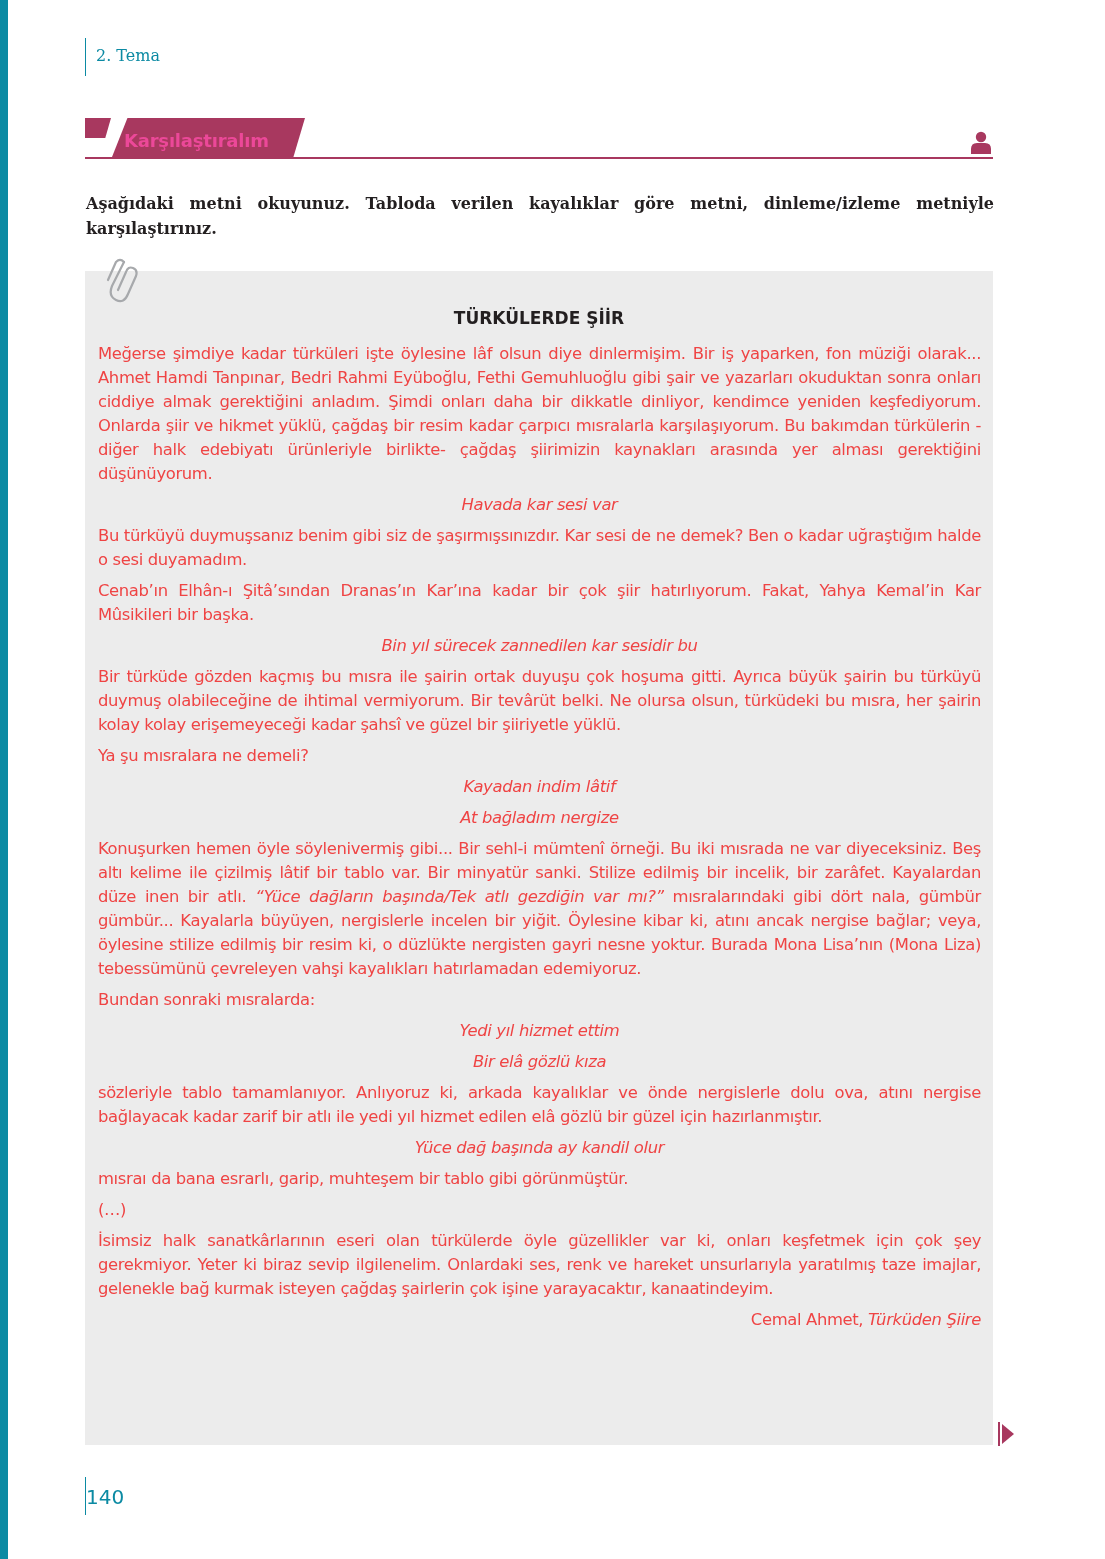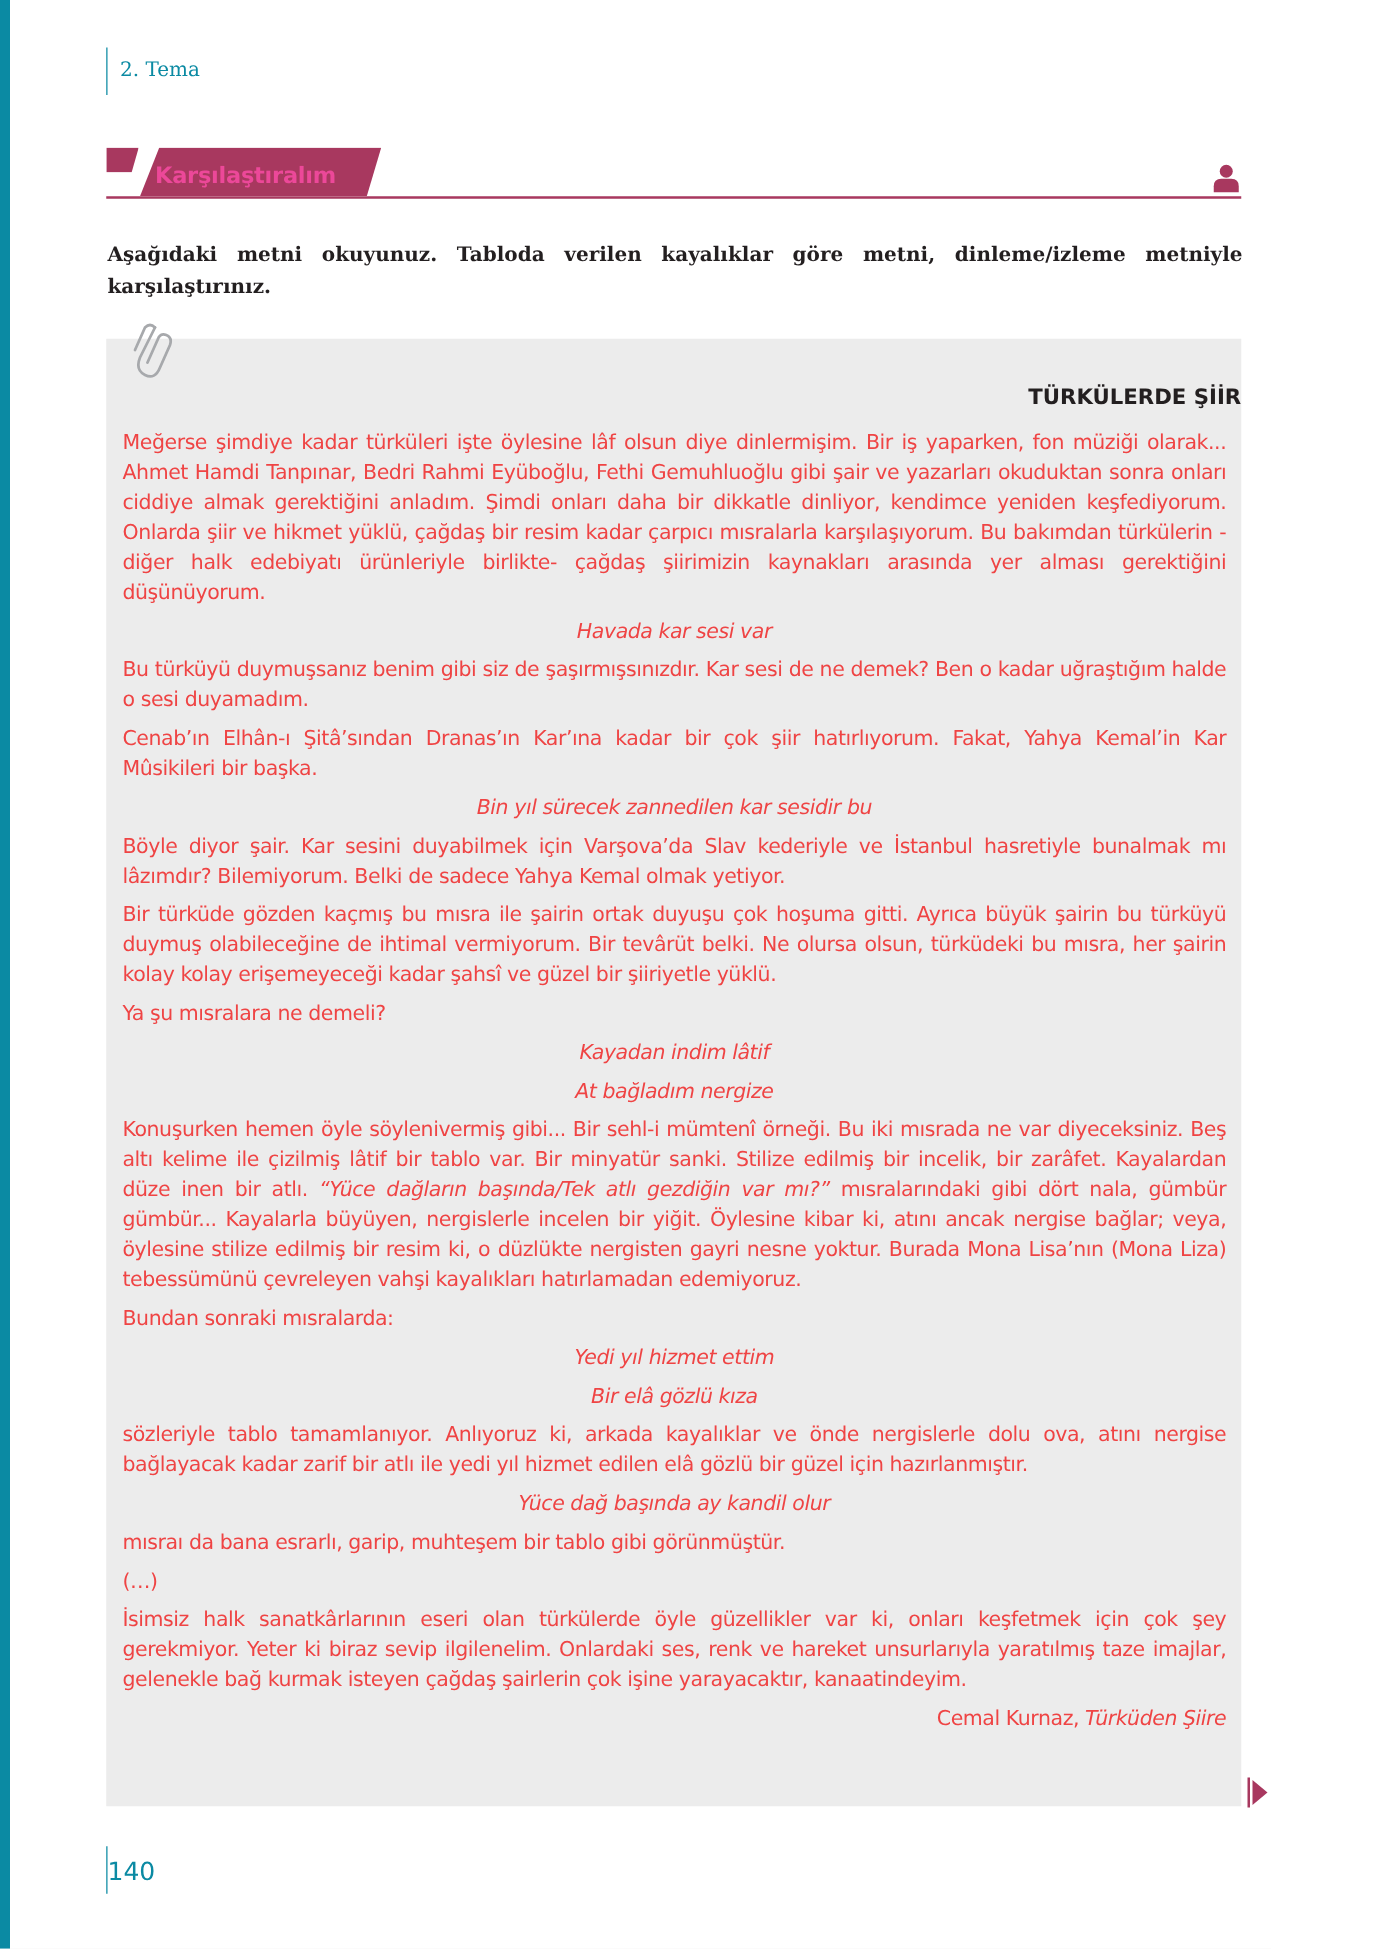--- a/index.html
+++ b/index.html
@@ -29,21 +29,21 @@
     position: absolute; left: 86px; top: 191px; width: 908px;
     font-family: "DejaVu Serif", serif; font-weight: bold; font-size: 16px; line-height: 25px;
     text-align: justify; color: #231f20;
   }
   .clip-icon { position: absolute; left: 102px; top: 256px; width: 36px; height: 54px; }
   .text-box {
     position: absolute; left: 85px; top: 271px; width: 908px; height: 1174px;
     background: #ececec;
   }
   .article-title {
-    position: absolute; left: 85px; top: 308px; width: 908px; text-align: right;
+    position: absolute; left: 85px; top: 308px; width: 908px; text-align: center;
     font-weight: bold; font-size: 17px; color: #231f20;
   }
   .article {
     position: absolute; left: 98px; top: 342px; width: 883px;
     font-size: 16.4px; line-height: 24px; color: #ef4444; letter-spacing: -0.35px;
   }
   .article p { margin: 0 0 7px 0; text-align: justify; }
   .article p.verse { font-style: italic; text-align: center; }
   .article p.author { text-align: right; margin-top: 0; }
   .article .it { font-style: italic; }
@@ -79,35 +79,34 @@
 </svg>
 
 <div class="article-title">TÜRKÜLERDE ŞİİR</div>
 
 <div class="article">
   <p>Meğerse şimdiye kadar türküleri işte öylesine lâf olsun diye dinlermişim. Bir iş yaparken, fon müziği olarak... Ahmet Hamdi Tanpınar, Bedri Rahmi Eyüboğlu, Fethi Gemuhluoğlu gibi şair ve yazarları okuduktan sonra onları ciddiye almak gerektiğini anladım. Şimdi onları daha bir dikkatle dinliyor, kendimce yeniden keşfediyorum. Onlarda şiir ve hikmet yüklü, çağdaş bir resim kadar çarpıcı mısralarla karşılaşıyorum. Bu bakımdan türkülerin -diğer halk edebiyatı ürünleriyle birlikte- çağdaş şiirimizin kaynakları arasında yer alması gerektiğini düşünüyorum.</p>
   <p class="verse">Havada kar sesi var</p>
   <p>Bu türküyü duymuşsanız benim gibi siz de şaşırmışsınızdır. Kar sesi de ne demek? Ben o kadar uğraştığım halde o sesi duyamadım.</p>
   <p>Cenab’ın Elhân-ı Şitâ’sından Dranas’ın Kar’ına kadar bir çok şiir hatırlıyorum. Fakat, Yahya Kemal’in Kar Mûsikileri bir başka.</p>
   <p class="verse">Bin yıl sürecek zannedilen kar sesidir bu</p>
-  <p>Böyle diyor şair. Kar sesini duyabilmek için Varşova’da Slav kederiyle ve İstanbul hasretiyle bunalmak mı lâzımdır? Bilemiyorum. Belki de sadece Yahya Kemal olmak yetiyor.</p>
   <p>Bir türküde gözden kaçmış bu mısra ile şairin ortak duyuşu çok hoşuma gitti. Ayrıca büyük şairin bu türküyü duymuş olabileceğine de ihtimal vermiyorum. Bir tevârüt belki. Ne olursa olsun, türküdeki bu mısra, her şairin kolay kolay erişemeyeceği kadar şahsî ve güzel bir şiiriyetle yüklü.</p>
   <p>Ya şu mısralara ne demeli?</p>
   <p class="verse">Kayadan indim lâtif</p>
   <p class="verse">At bağladım nergize</p>
   <p><span>Konuşurken hemen öyle söylenivermiş gibi... Bir sehl-i mümtenî örneği. Bu iki mısrada ne var diyeceksiniz. Beş altı kelime ile çizilmiş lâtif bir tablo var. Bir minyatür sanki. Stilize edilmiş bir incelik, bir zarâfet. Kayalardan düze inen bir atlı. </span><span class="it">“Yüce dağların başında/Tek atlı gezdiğin var mı?”</span><span> mısralarındaki gibi dört nala, gümbür gümbür... Kayalarla büyüyen, nergislerle incelen bir yiğit. Öylesine kibar ki, atını ancak nergise bağlar; veya, öylesine stilize edilmiş bir resim ki, o düzlükte nergisten gayri nesne yoktur. Burada Mona Lisa’nın (Mona Liza) tebessümünü çevreleyen vahşi kayalıkları hatırlamadan edemiyoruz.</span></p>
   <p>Bundan sonraki mısralarda:</p>
   <p class="verse">Yedi yıl hizmet ettim</p>
   <p class="verse">Bir elâ gözlü kıza</p>
   <p>sözleriyle tablo tamamlanıyor. Anlıyoruz ki, arkada kayalıklar ve önde nergislerle dolu ova, atını nergise bağlayacak kadar zarif bir atlı ile yedi yıl hizmet edilen elâ gözlü bir güzel için hazırlanmıştır.</p>
   <p class="verse">Yüce dağ başında ay kandil olur</p>
   <p>mısraı da bana esrarlı, garip, muhteşem bir tablo gibi görünmüştür.</p>
   <p>(…)</p>
   <p>İsimsiz halk sanatkârlarının eseri olan türkülerde öyle güzellikler var ki, onları keşfetmek için çok şey gerekmiyor. Yeter ki biraz sevip ilgilenelim. Onlardaki ses, renk ve hareket unsurlarıyla yaratılmış taze imajlar, gelenekle bağ kurmak isteyen çağdaş şairlerin çok işine yarayacaktır, kanaatindeyim.</p>
-  <p class="author"><span>Cemal Kurnaz, </span><span class="it">Türküden Şiire</span></p>
+  <p class="author"><span>Cemal Ahmet, </span><span class="it">Türküden Şiire</span></p>
 </div>
 
 <div class="next-marker">
   <div class="next-bar"></div>
   <div class="next-tri"></div>
 </div>
 
 <div class="page-rule"></div>
 <div class="page-number">140</div>
 

